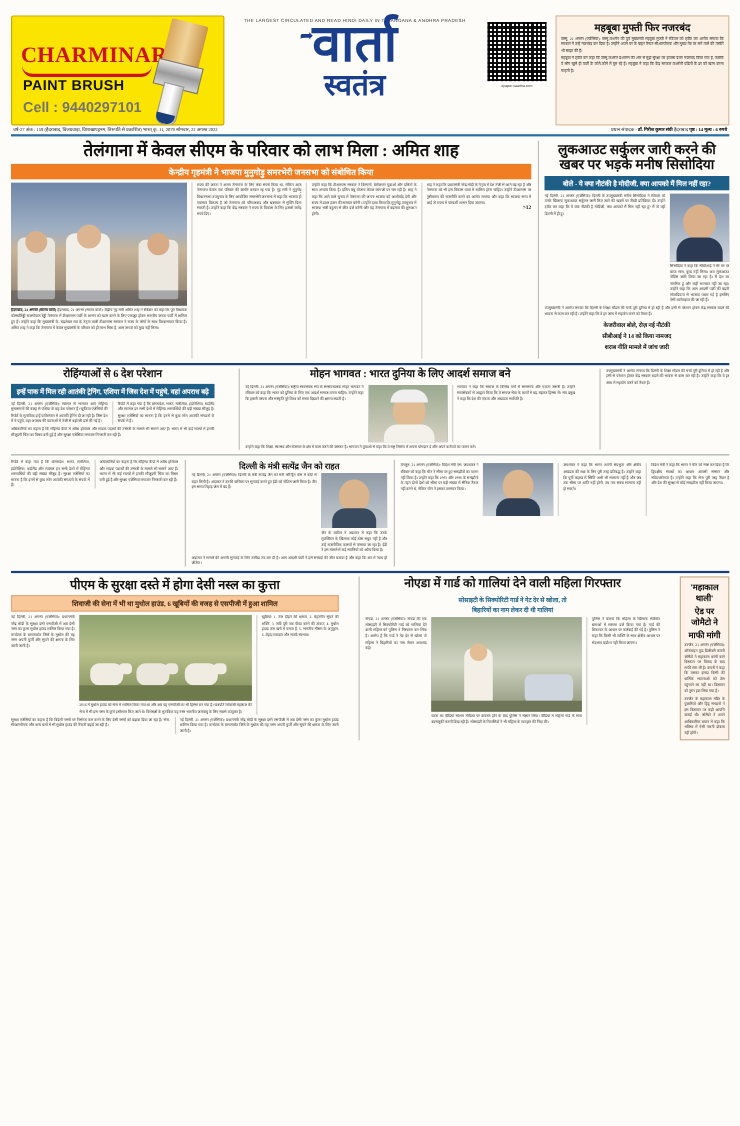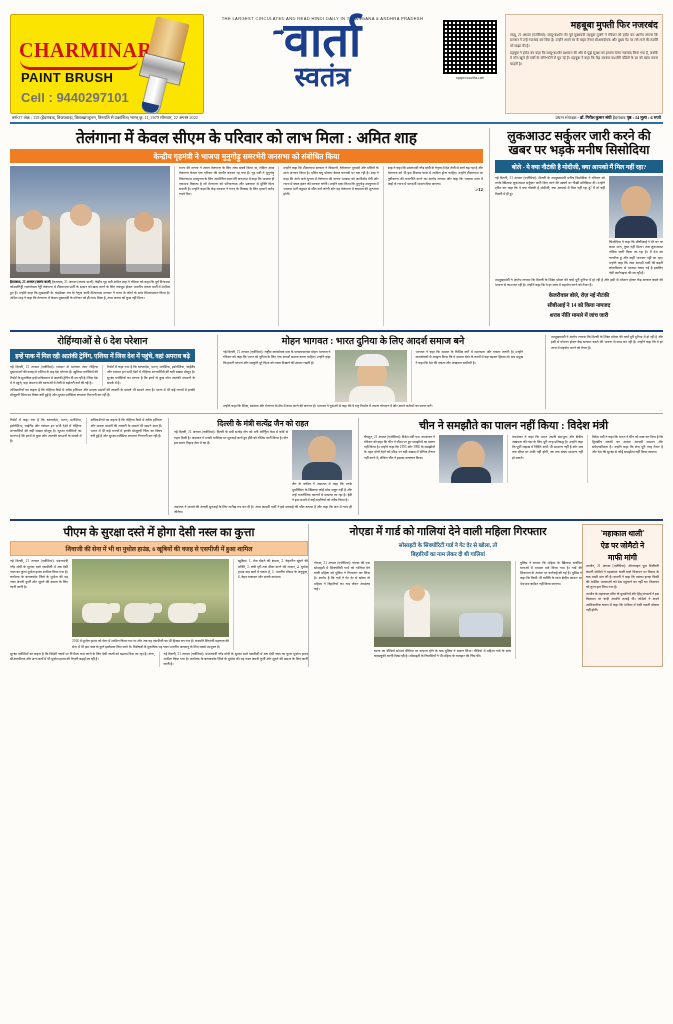--- a/index.html
+++ b/index.html
@@ -55,21 +55,21 @@
     line-height:.92;margin-top:-2px;}
   #np-bird{position:absolute;right:150px;top:4px;font-size:15px;color:#1a3e8c;}
   #qr{width:54px;height:54px;background:
       repeating-linear-gradient(90deg,#111 0 2px,#fff 2px 4px),
       repeating-linear-gradient(0deg,#111 0 2px,transparent 2px 4px);
       background-blend-mode:multiply;border:2px solid #fff;margin-top:4px;}
   #qr-wrap{width:58px;text-align:center;}
   #qr-url{font-size:3.2px;color:#333;font-family:"Liberation Sans",sans-serif;}
   #topbox{width:158px;background:#fdf0e4;border:1px solid #d8b89a;padding:3px 4px;
     box-sizing:border-box;}
-  #topbox h3{margin:0 0 2px 0;font-size:9.2px;text-align:right;font-weight:bold;color:#111;}
+  #topbox h3{margin:0 0 2px 0;font-size:9.2px;text-align:center;font-weight:bold;color:#111;}
   #topbox .col{font-size:3.5px;}
   
   #dateline{display:flex;align-items:center;justify-content:space-between;
     font-size:4.2px;color:#222;padding:1px 2px 2px 2px;}
   #dateline .right{text-align:right;}
   #dateline b{color:#000;}
   #bluerule{height:2px;background:#2a6ea8;margin-bottom:4px;}
   
   .lead-wrap{display:flex;gap:6px;}
   .lead-left{flex:1;}
@@ -253,39 +253,38 @@
             <div style="position:absolute;left:16px;top:6px;width:28px;height:30px;border-radius:50%;background:#d9b48c;"></div>
             <div style="position:absolute;left:10px;bottom:0;width:40px;height:18px;background:#3a4a5e;border-radius:12px 12px 0 0;"></div>
           </div>
           <div class="col" style="margin-top:2px">जैन के वकील ने अदालत में कहा कि उनके मुवक्किल के खिलाफ कोई ठोस सबूत नहीं है और उन्हें राजनीतिक कारणों से फंसाया जा रहा है। ईडी ने इस मामले में कई संपत्तियों को अटैच किया है।</div>
         </div>
       </div>
       <div class="col" style="margin-top:2px">अदालत ने मामले की अगली सुनवाई के लिए तारीख तय कर दी है। आम आदमी पार्टी ने इसे सच्चाई की जीत बताया है और कहा कि अंत में न्याय ही जीतेगा।</div>
     </div>
 
     <div style="flex:1;border-left:1px solid #bbb;padding-left:5px;">
-      <h3 class="small hl" style="font-size:11px">चीन ने समझौते का पालन नहीं किया : विदेश मंत्री</h3>
       <div class="cols3" style="margin-top:3px">
         <div class="col" style="flex:1">बेंगलुरु, 21 अगस्त (एजेंसियां): विदेश मंत्री एस. जयशंकर ने रविवार को कहा कि चीन ने सीमा पर हुए समझौतों का पालन नहीं किया है। उन्होंने कहा कि 1993 और 1996 के समझौतों के तहत दोनों देशों को सीमा पर बड़ी संख्या में सैनिक तैनात नहीं करने थे, लेकिन चीन ने इसका उल्लंघन किया।</div>
         <div style="width:64px">
           <div class="photo" style="height:48px;">
             <div style="position:absolute;inset:0;background:linear-gradient(180deg,#7e8d9e,#cdd4da);"></div>
             <div style="position:absolute;left:18px;top:6px;width:28px;height:30px;border-radius:50%;background:#dcb68e;"></div>
             <div style="position:absolute;left:12px;bottom:0;width:40px;height:16px;background:#2f3e52;border-radius:12px 12px 0 0;"></div>
           </div>
         </div>
         <div class="col vline" style="flex:1">जयशंकर ने कहा कि भारत अपनी संप्रभुता और क्षेत्रीय अखंडता की रक्षा के लिए पूरी तरह प्रतिबद्ध है। उन्होंने कहा कि पूर्वी लद्दाख में स्थिति अभी भी सामान्य नहीं है और जब तक सीमा पर शांति नहीं होगी, तब तक संबंध सामान्य नहीं हो सकते।</div>
         <div class="col vline" style="flex:1">विदेश मंत्री ने कहा कि भारत ने चीन को स्पष्ट कर दिया है कि द्विपक्षीय संबंधों का आधार आपसी सम्मान और संवेदनशीलता है। उन्होंने कहा कि सेना पूरी तरह तैयार है और देश की सुरक्षा से कोई समझौता नहीं किया जाएगा।</div>
       </div>
     </div>
   </div>
 
   <div class="thickline"></div>
 
-  <div class="row" style="gap:0;">
+  <div class="row" style="gap:18px;">
 
     <div style="width:298px;">
       <h2 class="mid hl">पीएम के सुरक्षा दस्ते में होगा देसी नस्ल का कुत्ता</h2>
       <div class="peachbar">शिवाजी की सेना में भी था मुधोल हाउंड, 6 खूबियों की वजह से एसपीजी में हुआ शामिल</div>
       <div class="cols3" style="margin-top:3px">
         <div class="col" style="width:58px">नई दिल्ली, 21 अगस्त (एजेंसियां): प्रधानमंत्री नरेंद्र मोदी के सुरक्षा दस्ते एसपीजी में अब देसी नस्ल का कुत्ता मुधोल हाउंड शामिल किया गया है। कर्नाटक के बागलकोट जिले के मुधोल की यह नस्ल अपनी फुर्ती और सूंघने की क्षमता के लिए जानी जाती है।</div>
         <div style="flex:1">
           <div class="photo" style="height:78px;">
             <div style="position:absolute;inset:0;background:linear-gradient(180deg,#8fa36f 0%,#b9c08a 45%,#7d8a58 100%);"></div>
             <div style="position:absolute;left:10px;bottom:14px;width:30px;height:20px;background:#f0ece2;border-radius:8px;"></div>

